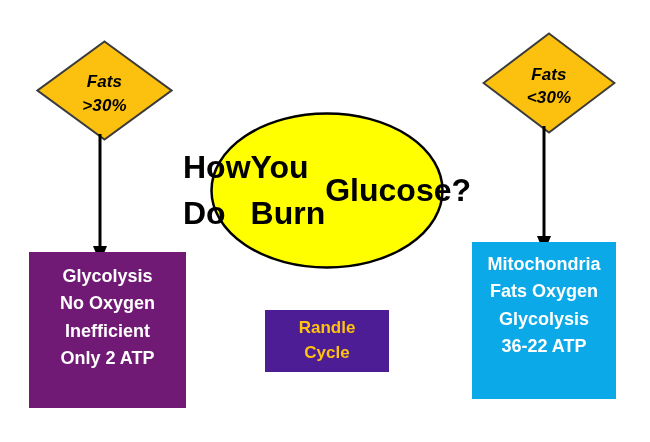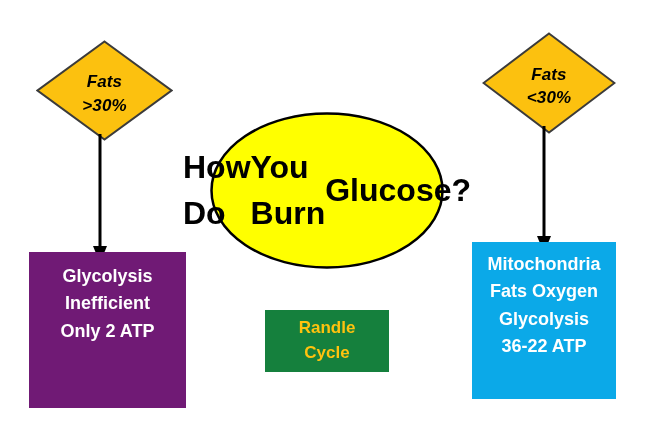--- a/index.html
+++ b/index.html
@@ -115,21 +115,21 @@
     color: #ffffff;
     font-size: 18px;
     line-height: 1.52;
   }
 
   #box-randle {
     left: 265px;
     top: 310px;
     width: 124px;
     height: 62px;
-    background: #15803d;
+    background: #4c1d95;
     justify-content: center;
   }
   #box-randle .box-line {
     color: #FFC20E;
     font-size: 17px;
     line-height: 1.45;
   }
 
   
   .arrow-svg {
@@ -180,20 +180,21 @@
     <polygon points="12,129 5,112 19,112" fill="#000000"></polygon>
   </svg>
 
   <svg class="arrow-svg" id="arrow-right" width="24" height="128" viewBox="0 0 24 128">
     <line x1="12" y1="0" x2="12" y2="116" stroke="#000000" stroke-width="3"></line>
     <polygon points="12,127 5,110 19,110" fill="#000000"></polygon>
   </svg>
 
   <div class="box" id="box-glycolysis">
     <span class="box-line">Glycolysis</span>
+    <span class="box-line">No Oxygen</span>
     <span class="box-line">Inefficient</span>
     <span class="box-line">Only 2 ATP</span>
   </div>
 
   <div class="box" id="box-mitochondria">
     <span class="box-line">Mitochondria</span>
     <span class="box-line">Fats Oxygen</span>
     <span class="box-line">Glycolysis</span>
     <span class="box-line">36-22 ATP</span>
   </div>

